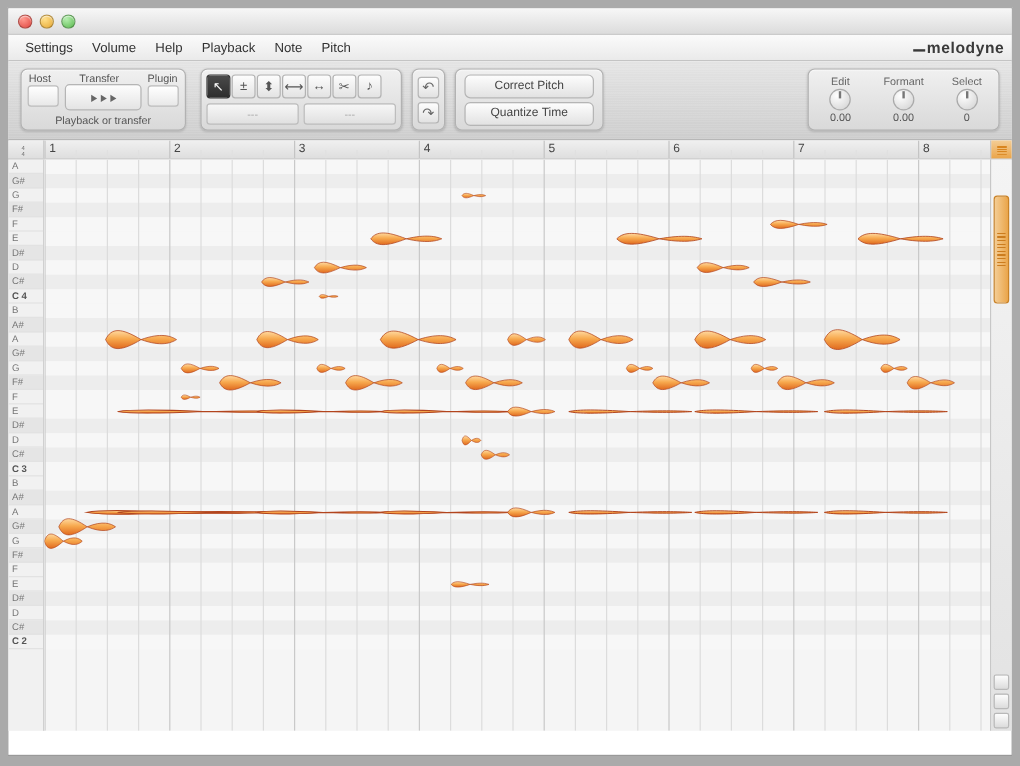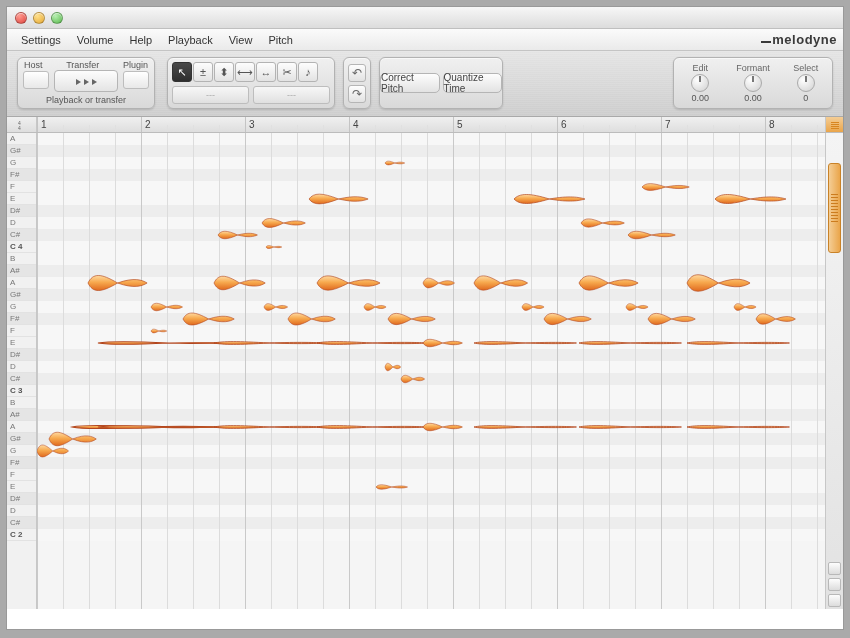--- a/index.html
+++ b/index.html
@@ -43,21 +43,21 @@
   .tools .toolbtn { width:20px; height:20px; background:linear-gradient(#fdfdfd,#e3e3e3); border:1px solid #b3b3b3; border-radius:3px; display:flex; align-items:center; justify-content:center; font-size:11px; color:#555; }
   .tools .toolbtn.sel { background:linear-gradient(#4a4a4a,#2e2e2e); color:#fff; border-color:#333; }
   .tools .row2 { display:flex; gap:4px; padding:2px 4px; }
   .tools .disp { flex:1; height:18px; background:linear-gradient(#f7f7f7,#e0e0e0); border:1px solid #bdbdbd; border-radius:3px; font-size:9px; color:#aaa; display:flex; align-items:center; justify-content:center; }
 
   
   .panel.undo { left:336px; top:6px; width:28px; height:52px; display:flex; flex-direction:column; align-items:center; justify-content:center; gap:3px; }
   .undo .ubtn { width:18px; height:18px; background:linear-gradient(#fdfdfd,#e2e2e2); border:1px solid #b5b5b5; border-radius:3px; display:flex; align-items:center; justify-content:center; font-size:12px; color:#666; }
 
   
-  .panel.correct { left:372px; top:6px; width:124px; height:52px; display:flex; align-items:center; justify-content:center; gap:3px; }
+  .panel.correct { left:372px; top:6px; width:124px; height:52px; display:flex; flex-direction:column; align-items:center; justify-content:center; gap:3px; }
   .correct .cbtn { width:108px; height:20px; background:linear-gradient(#fdfdfd,#e2e2e2); border:1px solid #b5b5b5; border-radius:5px; font-size:10px; color:#444; display:flex; align-items:center; justify-content:center; }
 
   
   .panel.knobs { right:10px; top:6px; width:160px; height:52px; display:flex; }
   .knob { flex:1; display:flex; flex-direction:column; align-items:center; justify-content:center; gap:1px; }
   .knob .klabel { font-size:9px; color:#666; }
   .knob .kcircle { width:18px; height:18px; border-radius:50%; background:radial-gradient(circle at 35% 30%, #fff,#d0d0d0); border:1px solid #aaa; position:relative; }
   .knob .kcircle::after { content:""; position:absolute; left:50%; top:1px; width:2px; height:6px; background:#777; transform:translateX(-50%); }
   .knob .kval { font-size:9px; color:#555; }
 
@@ -130,21 +130,21 @@
       <div class="trafdot tr-yel"></div>
       <div class="trafdot tr-grn"></div>
     </div>
   </div>
 
   <div class="menubar">
     <span class="mitem">Settings</span>
     <span class="mitem">Volume</span>
     <span class="mitem">Help</span>
     <span class="mitem">Playback</span>
-    <span class="mitem">View</span>
+    <span class="mitem">Note</span>
     <span class="mitem">Pitch</span>
     <span class="brand">
         <span class="und"></span>
         <span>melodyne</span>
       </span>
   </div>
 
   <div class="toolbar">
 
     <div class="panel transfer">

